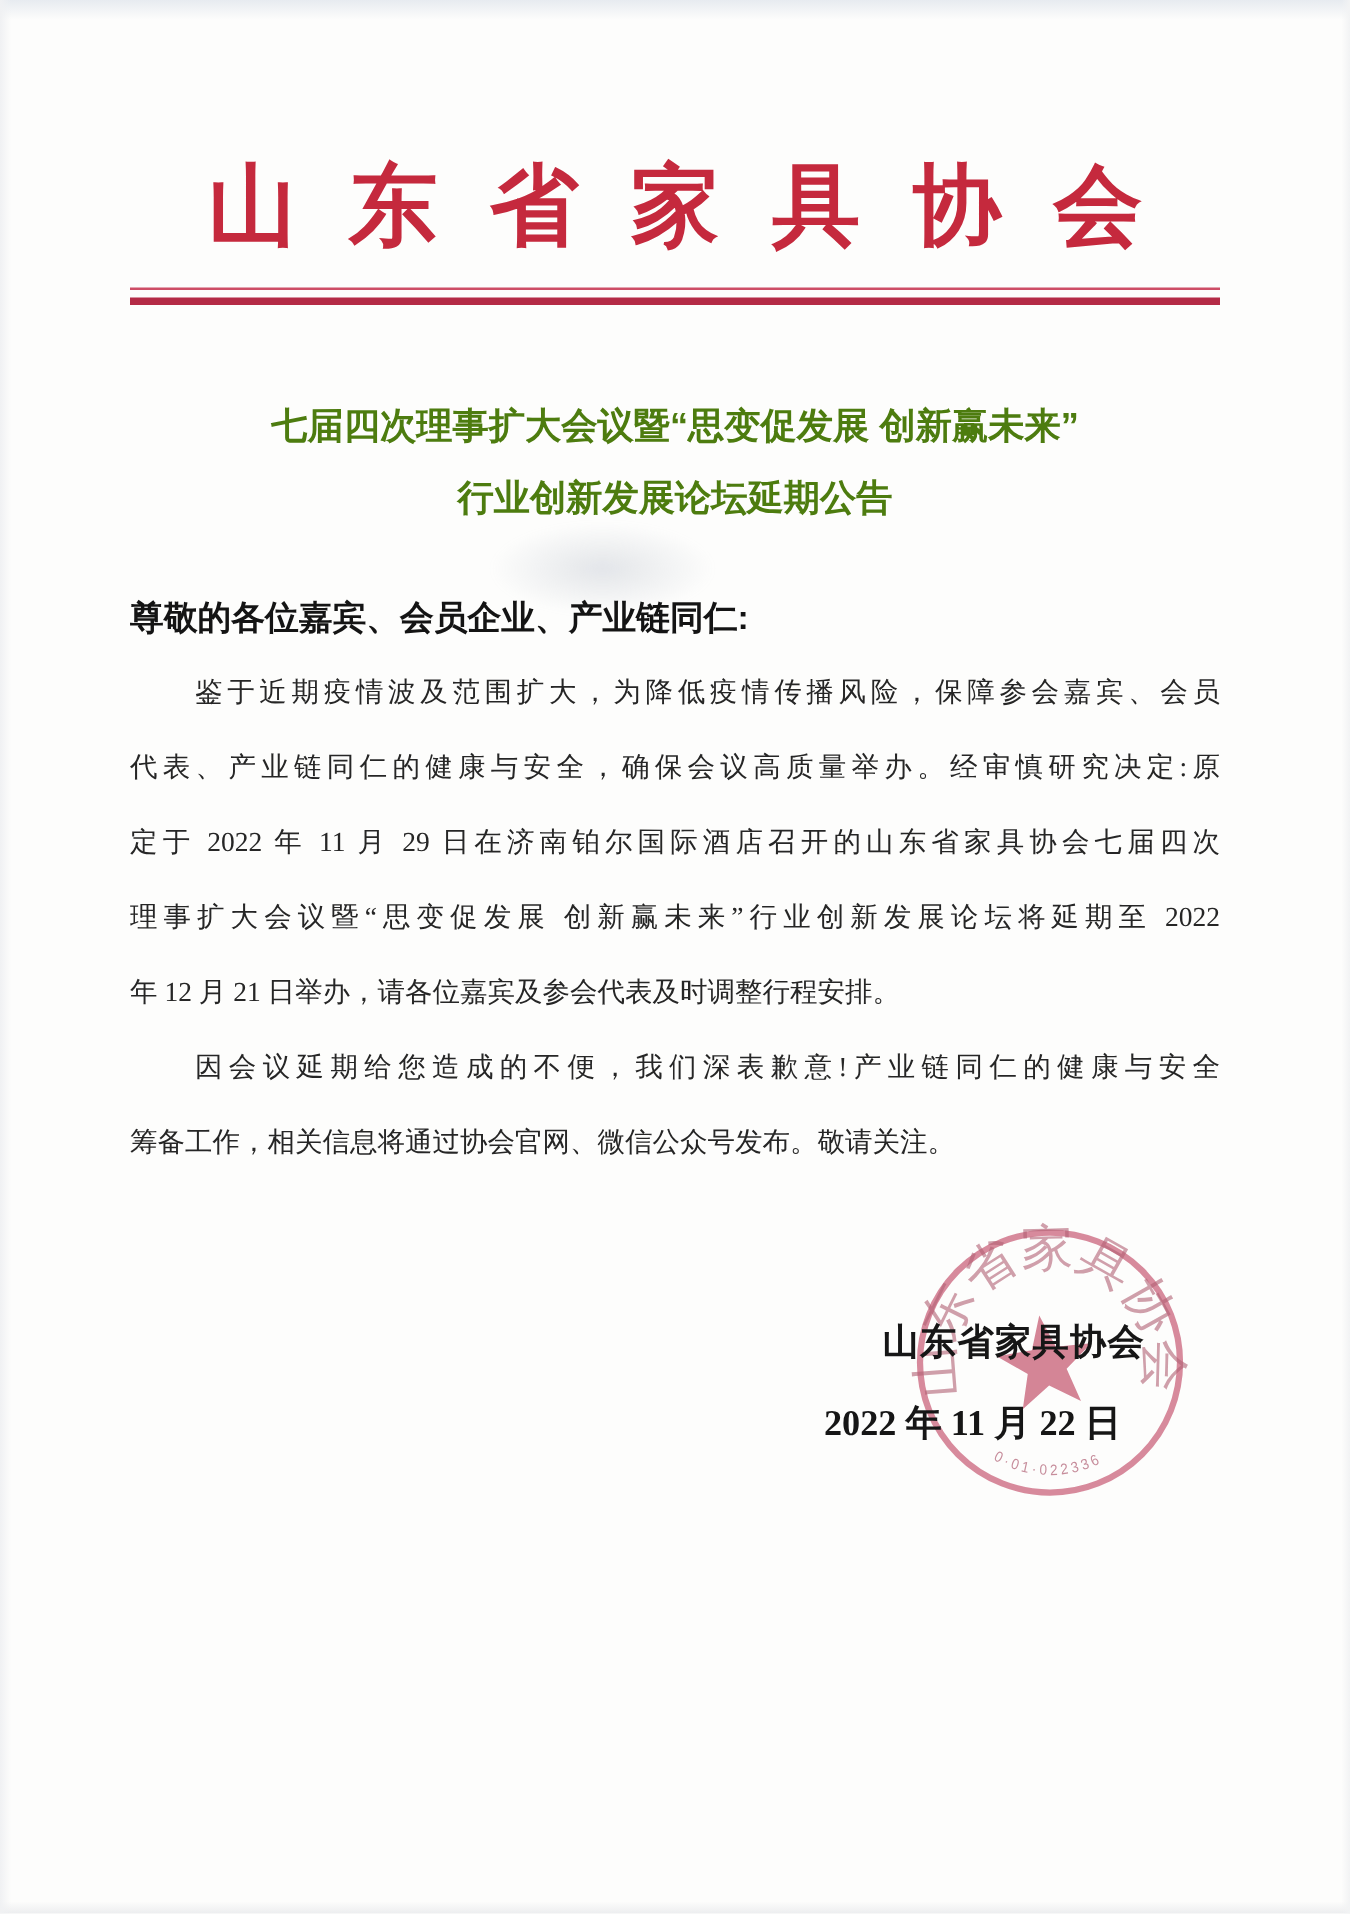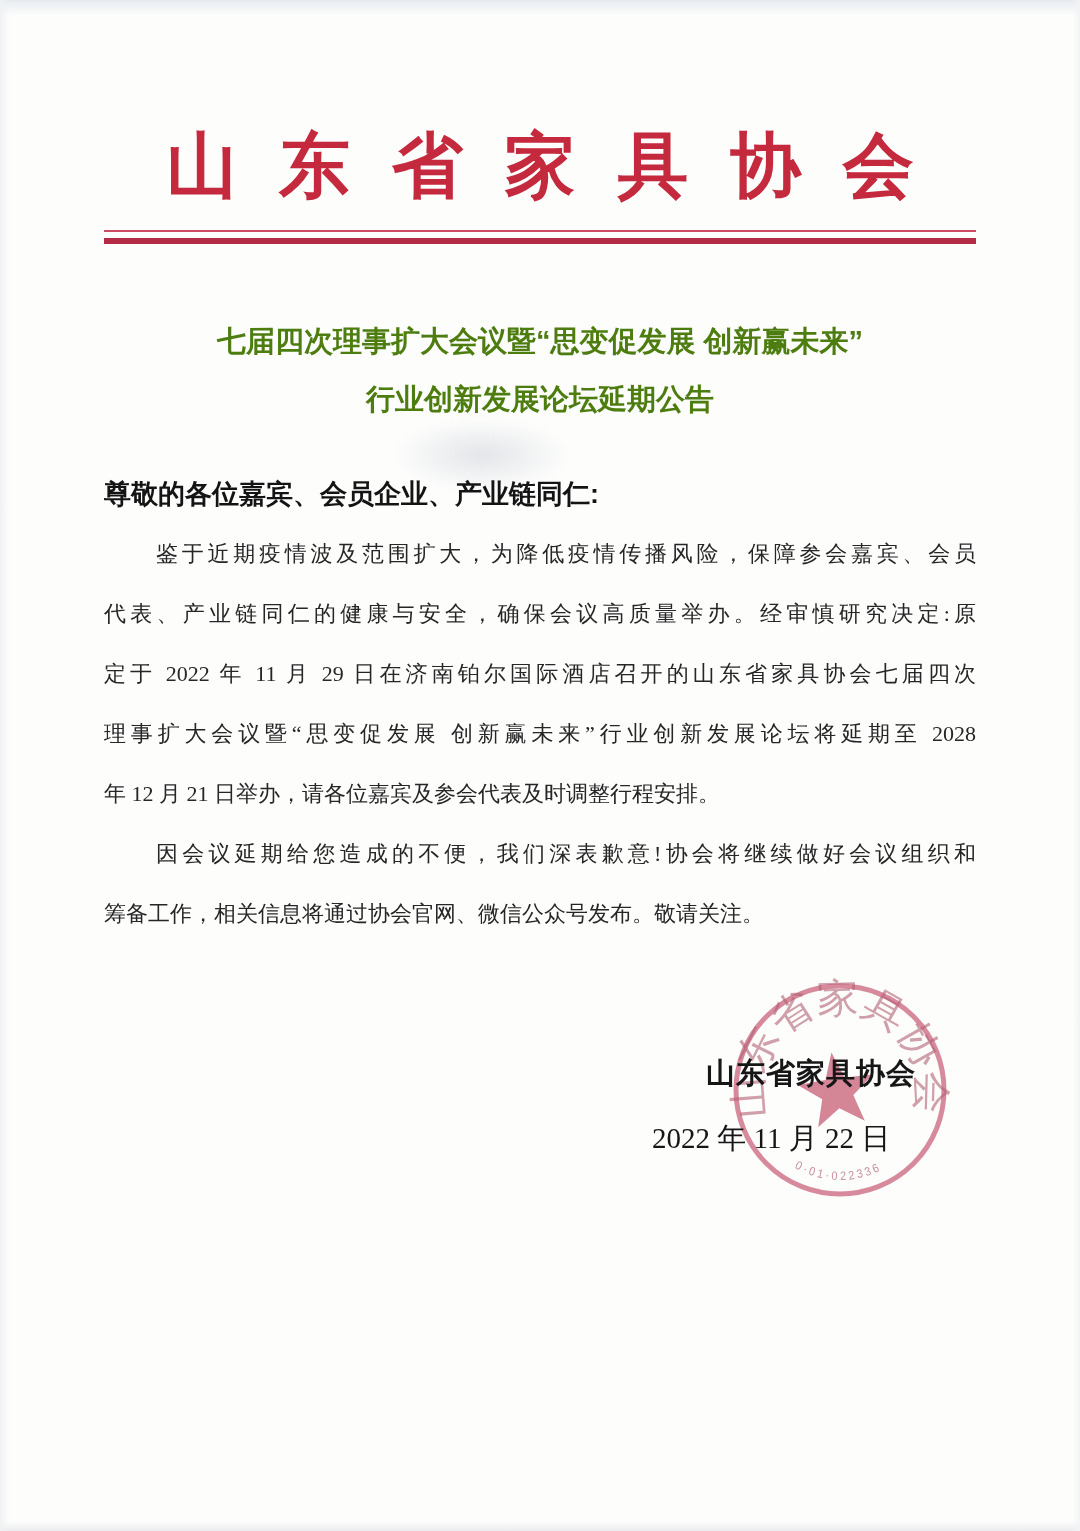--- a/index.html
+++ b/index.html
@@ -58,22 +58,22 @@
   .just  { text-align:justify; text-align-last:justify; -moz-text-align-last:justify; }
   .first { text-indent:52px; }
 
   .seal { position:absolute; left:706px; top:956px; width:268px; height:268px; z-index:1; }
   .sig-line {
     position:absolute; left:661px; top:1054px; width:300px; z-index:3;
     text-align:center; font-size:29px; font-weight:600; color:#161616;
     letter-spacing:1px;
   }
   .date-line {
-    position:absolute; left:652px; top:1119px; width:300px; z-index:3;
-    text-align:left; font-size:29px; font-weight:400; color:#161616;
+    position:absolute; left:628px; top:1119px; width:300px; z-index:3;
+    text-align:center; font-size:29px; font-weight:700; color:#161616;
   }
 </style>
 </head>
 <body>
 
 <div class="page">
 
   <div class="edge-top"></div>
   <div class="edge-bottom"></div>
   <div class="edge-left"></div>
@@ -88,23 +88,23 @@
     <div>行业创新发展论坛延期公告</div>
   </div>
 
   <div class="smudge"></div>
 
   <div class="body-block">
     <div class="bline salutation">尊敬的各位嘉宾、会员企业、产业链同仁:</div>
     <div class="bline just first">鉴于近期疫情波及范围扩大，为降低疫情传播风险，保障参会嘉宾、会员</div>
     <div class="bline just">代表、产业链同仁的健康与安全，确保会议高质量举办。经审慎研究决定:原</div>
     <div class="bline just">定于 2022 年 11 月 29 日在济南铂尔国际酒店召开的山东省家具协会七届四次</div>
-    <div class="bline just">理事扩大会议暨“思变促发展 创新赢未来”行业创新发展论坛将延期至 2028</div>
+    <div class="bline just">理事扩大会议暨“思变促发展 创新赢未来”行业创新发展论坛将延期至 2022</div>
     <div class="bline">年 12 月 21 日举办，请各位嘉宾及参会代表及时调整行程安排。</div>
-    <div class="bline just first">因会议延期给您造成的不便，我们深表歉意!协会将继续做好会议组织和</div>
+    <div class="bline just first">因会议延期给您造成的不便，我们深表歉意!产业链同仁的健康与安全</div>
     <div class="bline">筹备工作，相关信息将通过协会官网、微信公众号发布。敬请关注。</div>
   </div>
 
   <div class="seal">
     <svg width="268" height="268" viewBox="0 0 268 268">
       <circle cx="134" cy="134" r="104" fill="none" stroke="#d0758b" stroke-width="5" opacity="0.85"></circle>
       <defs>
         <path id="sealTopArc" d="M 60.7 160.7 A 78 78 0 1 1 207.3 160.7" fill="none"></path>
         <path id="sealBottomArc" d="M 85 209.5 A 90 90 0 0 0 183 209.5" fill="none"></path>
       </defs>

